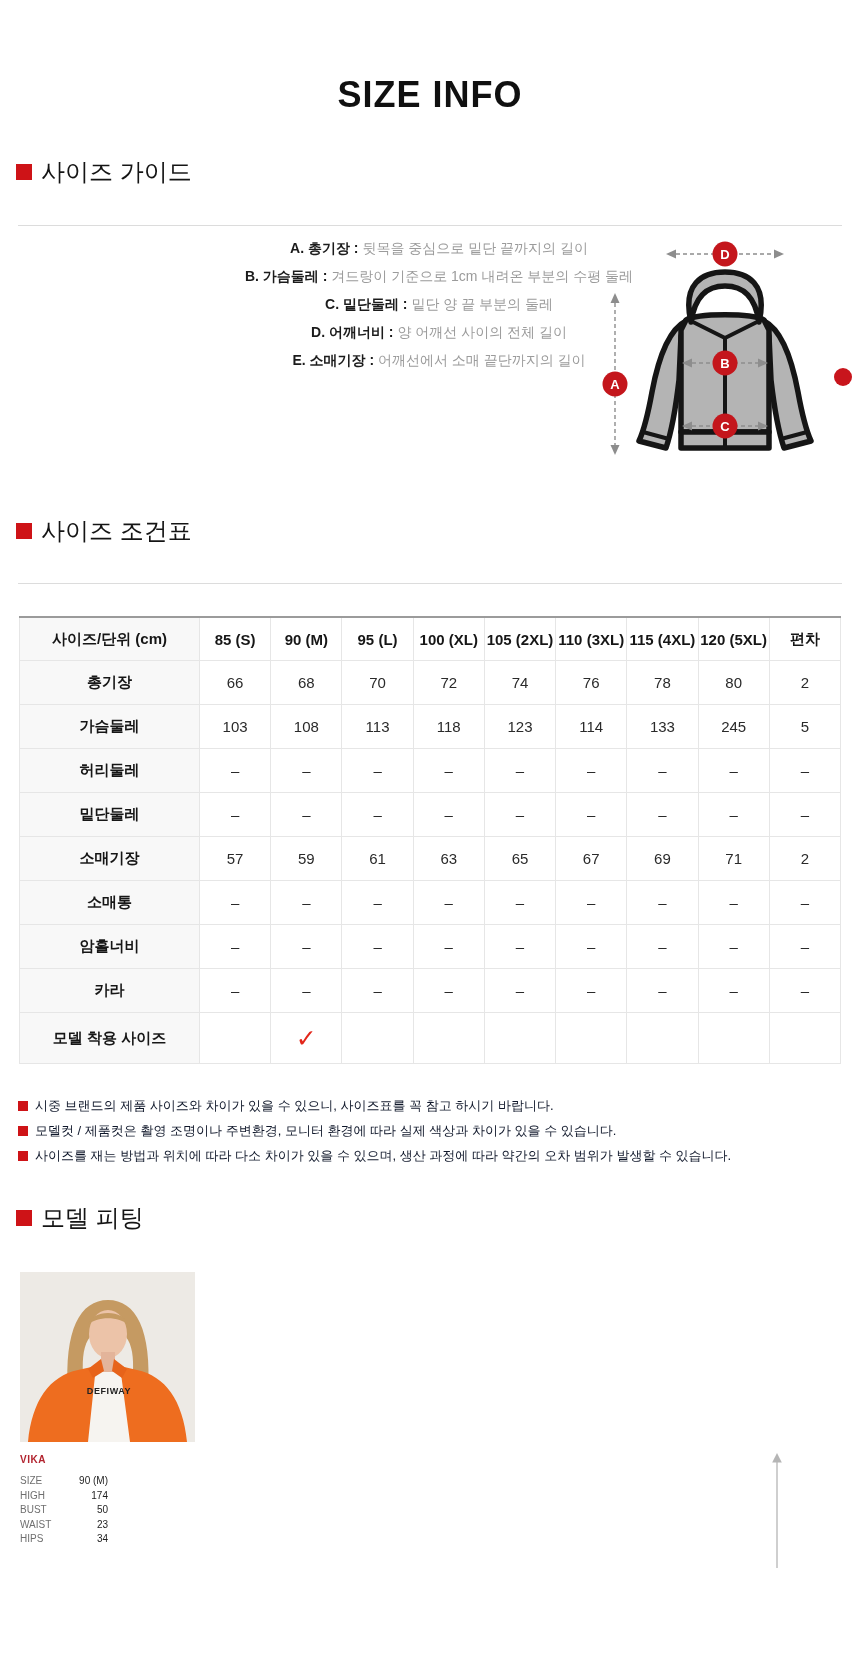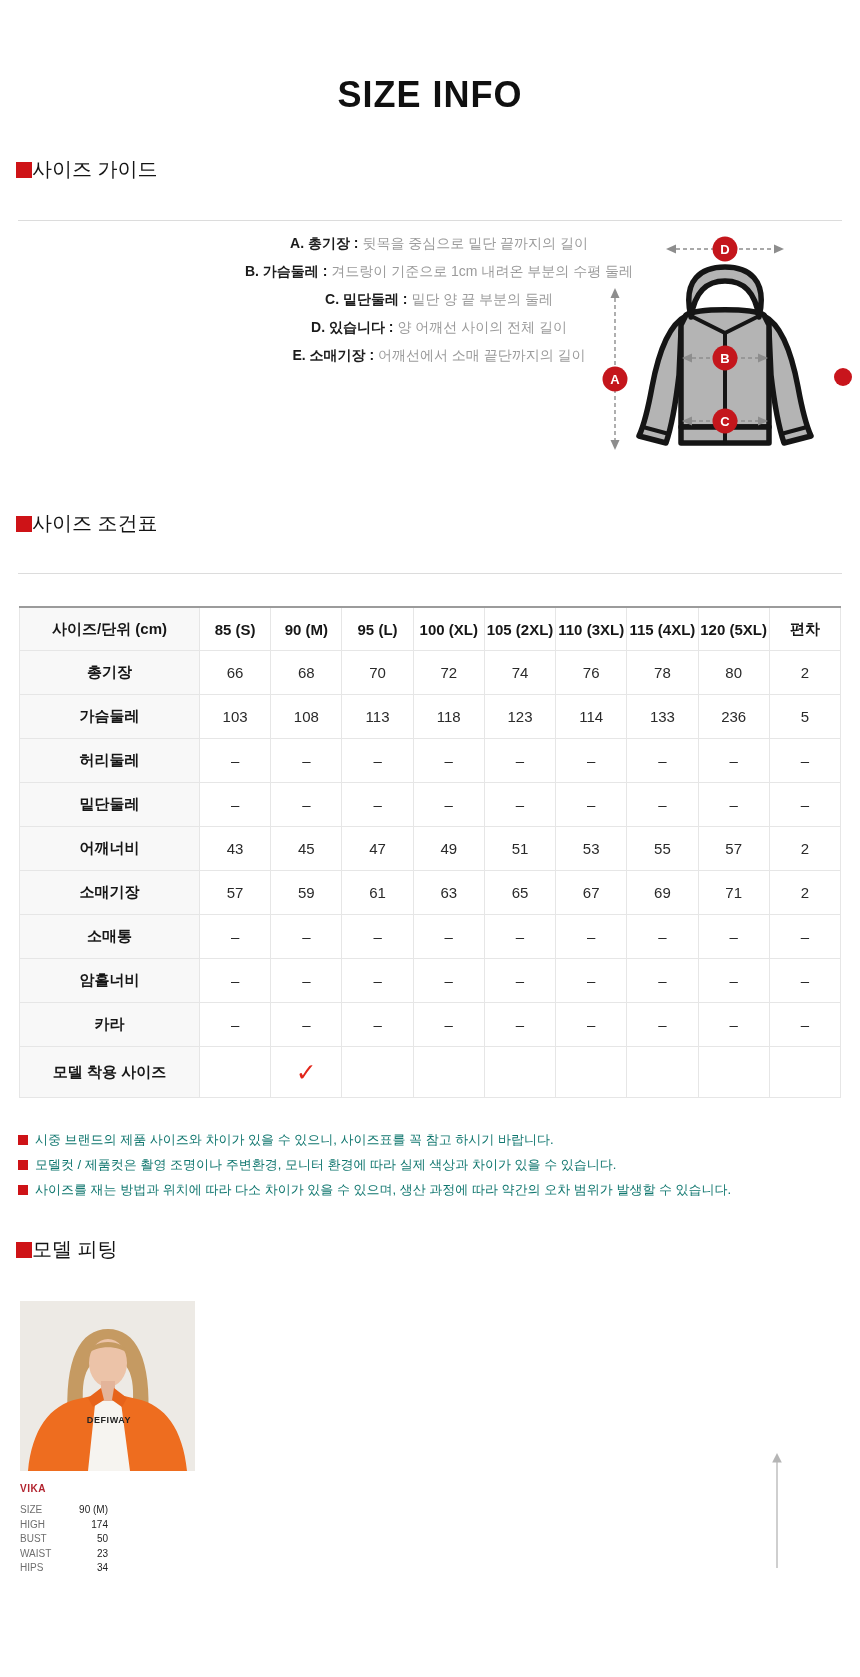--- a/index.html
+++ b/index.html
@@ -1,20 +1,20 @@
 <!DOCTYPE html>
 <html><head>
 <meta charset="utf-8">
 <style>
   html,body{margin:0;padding:0;background:#fff;}
   .page{position:relative;width:860px;height:1677px;background:#fff;overflow:hidden;
         font-family:"Liberation Sans","DejaVu Sans",sans-serif;color:#161616;}
   .title{margin:0;padding-top:74px;text-align:center;font-size:36px;font-weight:bold;
          letter-spacing:1px;color:#101010;}
-  .sec-head{display:flex;align-items:center;margin-left:16px;font-size:20px;color:#141414;}
+  .sec-head{display:flex;align-items:center;gap:9px;margin-left:16px;font-size:24px;color:#141414;}
   .sec-head .sq{width:16px;height:16px;background:#ce1317;flex:0 0 auto;}
   #head-guide{margin-top:40px;}
   hr.div{border:none;border-top:1px solid #dcdcdc;margin:0 18px;}
   #div1{margin-top:37px;}
   .guide-row{position:relative;height:235px;}
   .m-list{padding:13px 0 0 18px;text-align:center;}
   .m-line{font-size:14px;line-height:18px;margin-bottom:10px;color:#1b1b1b;}
   .m-line b{font-weight:bold;}
   .m-line .desc{color:#9b9b9b;}
   .diagram{position:absolute;left:585px;top:8px;}
@@ -26,21 +26,21 @@
         border-top:2px solid #9b9b9b;}
   .size-chart th,.size-chart td{border:1px solid #e6e6e6;font-size:15px;text-align:center;
         vertical-align:middle;padding:0;}
   .size-chart thead th{height:42px;font-weight:bold;color:#161616;background:#fff;}
   .size-chart .label-col{background:#f8f8f8;font-weight:bold;color:#161616;}
   .size-chart tbody th,.size-chart tbody td{height:43px;}
   .size-chart tbody tr.model-row th,.size-chart tbody tr.model-row td{height:50px;}
   .size-chart tbody td{color:#2a2a2a;font-weight:normal;}
   .size-chart td.check{color:#e2261a;font-size:25px;font-weight:bold;}
   .notes{margin:34px 0 0 18px;}
-  .note{display:flex;align-items:flex-start;gap:7px;font-size:13px;color:#0f766e;
+  .note{display:flex;align-items:flex-start;gap:7px;font-size:13px;color:#0f172a;
         line-height:16px;margin-bottom:9px;}
   .note .sq-s{flex:0 0 auto;width:10px;height:10px;background:#ce1317;margin-top:3px;}
   #head-model{margin-top:38px;}
   .model-photo{display:block;margin:38px 0 0 20px;}
   .vika{margin:12px 0 0 20px;font-size:10px;font-weight:bold;color:#b2232e;letter-spacing:.5px;}
   .specs{margin:9px 0 0 20px;width:88px;}
   .spec-row{display:flex;justify-content:space-between;font-size:10px;line-height:14.5px;}
   .spec-row .sl{color:#6f6f6f;}
   .spec-row .sv{color:#1e1e1e;}
   .up-arrow{position:absolute;left:770px;top:1452px;}
@@ -56,21 +56,21 @@
     <span class="sq"></span>
     <span>사이즈 가이드</span>
   </div>
   <hr class="div" id="div1">
 
   <div class="guide-row">
     <div class="m-list">
         <div class="m-line"><b>A. 총기장 : </b><span class="desc">뒷목을 중심으로 밑단 끝까지의 길이</span></div>
         <div class="m-line"><b>B. 가슴둘레 : </b><span class="desc">겨드랑이 기준으로 1cm 내려온 부분의 수평 둘레</span></div>
         <div class="m-line"><b>C. 밑단둘레 : </b><span class="desc">밑단 양 끝 부분의 둘레</span></div>
-        <div class="m-line"><b>D. 있습니다 : </b><span class="desc">양 어깨선 사이의 전체 길이</span></div>
+        <div class="m-line"><b>D. 어깨너비 : </b><span class="desc">양 어깨선 사이의 전체 길이</span></div>
         <div class="m-line"><b>E. 소매기장 : </b><span class="desc">어깨선에서 소매 끝단까지의 길이</span></div>
       </div>
 
     <svg class="diagram" width="250" height="230" viewBox="0 0 250 230">
       <g fill="#b4b4b4" stroke="#151515" stroke-width="5.5" stroke-linejoin="round">
         <path d="M101 87 C83 96 73 126 67 158 C63 180 59 196 54 207 L81 214 C87 196 91 172 94 146 L96 102 Z"></path>
         <path d="M179 87 C197 96 207 126 213 158 C217 180 221 196 226 207 L199 214 C193 196 189 172 186 146 L184 102 Z"></path>
         <path d="M101 86 C112 79 168 79 179 86 L184 96 L184 198 L96 198 L96 96 Z"></path>
         <path d="M96 198 L184 198 L184 214 L96 214 Z"></path>
         <path d="M106 88 C97 50 117 38 140 38 C163 38 183 50 174 88 C170 62 158 52 140 52 C122 52 110 62 106 88 Z"></path>
@@ -150,21 +150,21 @@
         </tr>
         <tr>
           <th class="label-col">가슴둘레</th>
           <td>103</td>
           <td>108</td>
           <td>113</td>
           <td>118</td>
           <td>123</td>
           <td>114</td>
           <td>133</td>
-          <td>236</td>
+          <td>245</td>
           <td>5</td>
         </tr>
         <tr>
           <th class="label-col">허리둘레</th>
           <td>–</td>
           <td>–</td>
           <td>–</td>
           <td>–</td>
           <td>–</td>
           <td>–</td>
@@ -176,32 +176,20 @@
           <th class="label-col">밑단둘레</th>
           <td>–</td>
           <td>–</td>
           <td>–</td>
           <td>–</td>
           <td>–</td>
           <td>–</td>
           <td>–</td>
           <td>–</td>
           <td>–</td>
-        </tr>
-        <tr>
-          <th class="label-col">어깨너비</th>
-          <td>43</td>
-          <td>45</td>
-          <td>47</td>
-          <td>49</td>
-          <td>51</td>
-          <td>53</td>
-          <td>55</td>
-          <td>57</td>
-          <td>2</td>
         </tr>
         <tr>
           <th class="label-col">소매기장</th>
           <td>57</td>
           <td>59</td>
           <td>61</td>
           <td>63</td>
           <td>65</td>
           <td>67</td>
           <td>69</td>

